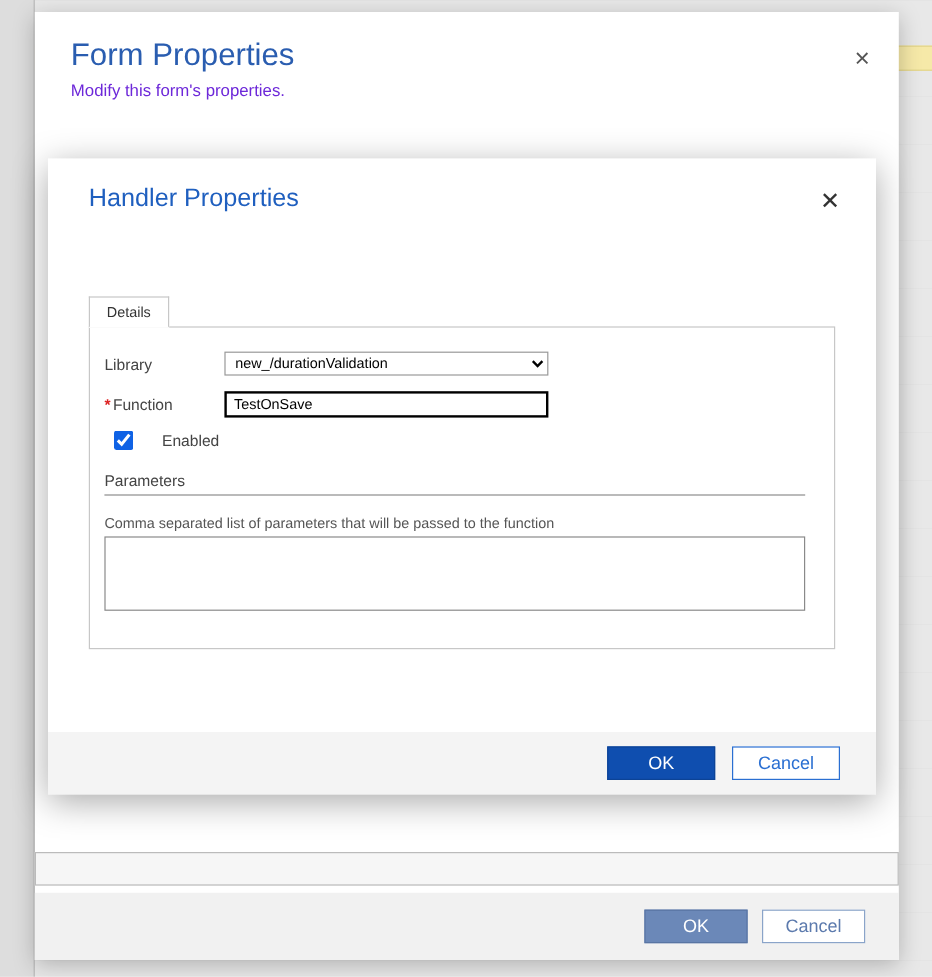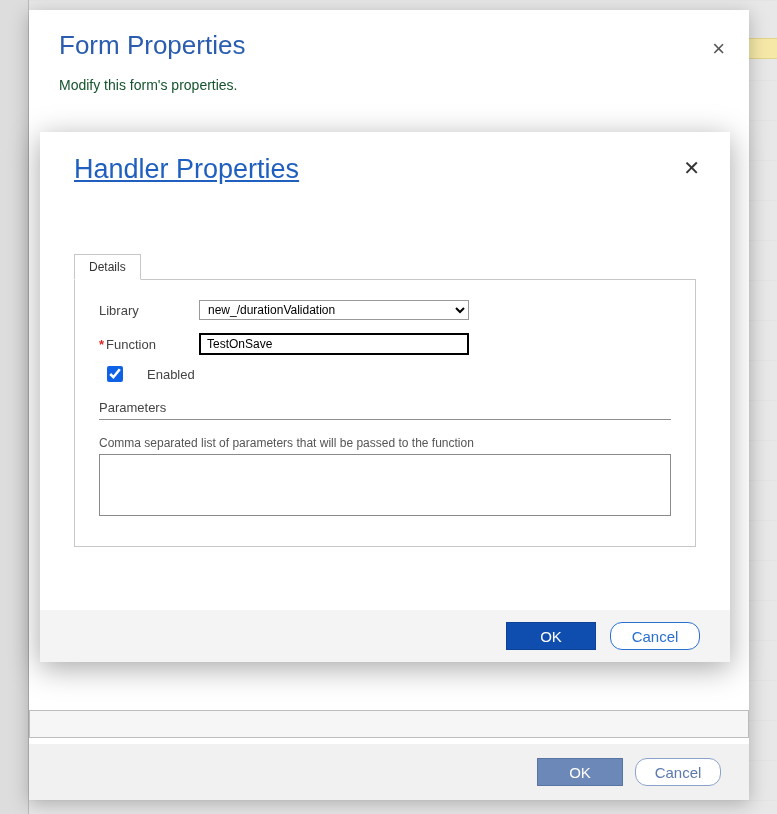--- a/index.html
+++ b/index.html
@@ -37,23 +37,23 @@
     .outer-header {
       padding: 20px 30px 10px 30px;
       position: relative;
     }
     .outer-title {
       color: #2a5db0;
       font-size: 26px;
       font-weight: 300;
     }
     .outer-subtitle {
-      color: #14532d;
+      color: #6d28d9;
       font-size: 14px;
-      margin-top: 16px;
+      margin-top: 6px;
     }
     .outer-close {
       position: absolute;
       right: 24px;
       top: 28px;
       color: #555;
       font-size: 22px;
       cursor: pointer;
       line-height: 1;
       font-weight: 300;
@@ -95,21 +95,20 @@
     }
     .btn.primary {
       background: #33589a;
       border-color: #2c4d87;
       color: #fff;
     }
     .btn.secondary {
       background: #fff;
       border-color: #1f6bbf;
       color: #1f6bbf;
-      border-radius: 12px;
     }
     .outer-footer .btn.primary {
       background: #6b88b8;
       border-color: #5975a3;
       color: #fff;
     }
     .outer-footer .btn.secondary {
       border-color: #8aa4c9;
       color: #5c7aad;
     }
@@ -126,23 +125,22 @@
       display: flex;
       flex-direction: column;
       z-index: 10;
     }
     .inner-header {
       padding: 22px 34px 8px 34px;
       position: relative;
     }
     .inner-title {
       color: #1f5fbf;
-      font-size: 27px;
+      font-size: 21px;
       font-weight: 400;
-      text-decoration: underline;
     }
     .inner-close {
       position: absolute;
       right: 30px;
       top: 26px;
       color: #333;
       font-size: 20px;
       cursor: pointer;
       line-height: 1;
       font-weight: 400;
@@ -174,21 +172,21 @@
       text-align: right;
     }
     .tab.active {
       background: #fff;
       border-bottom: 1px solid #fff;
       z-index: 1;
     }
 
     .tab-panel {
       border: 1px solid #c7c7c7;
-      padding: 18px 24px 26px 24px;
+      padding: 18px 24px 26px 12px;
       flex: 0 0 auto;
     }
 
     .form-row {
       display: flex;
       align-items: center;
       margin-bottom: 10px;
       gap: 10px;
       height: 24px;
     }

